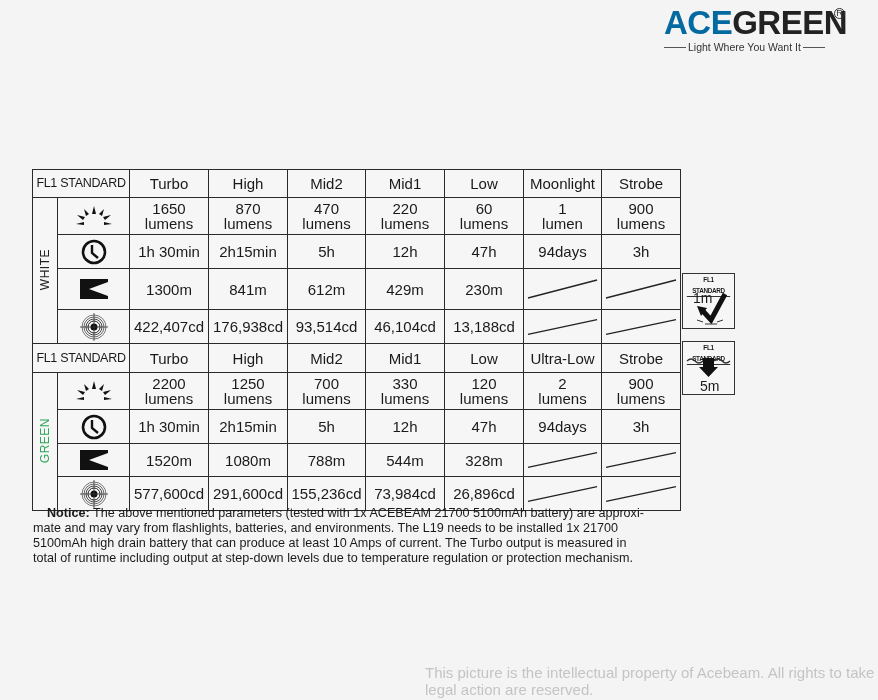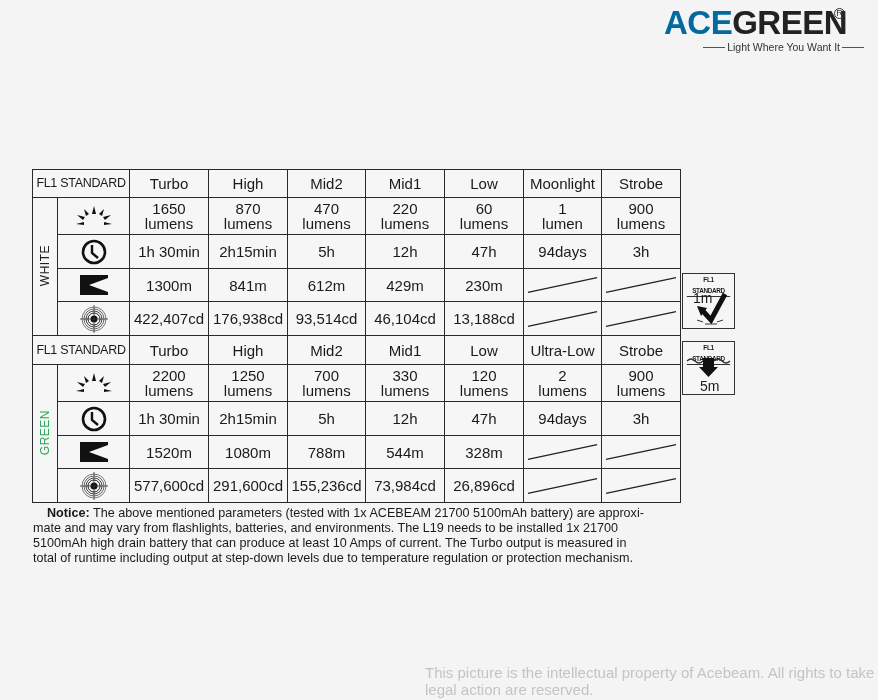--- a/index.html
+++ b/index.html
@@ -5,21 +5,21 @@
   html, body { margin:0; padding:0; }
   body {
     width:878px; height:700px; background:#f4f4f4; position:relative; overflow:hidden;
     font-family:"Liberation Sans", sans-serif; color:#1a1a1a;
   }
   .logo { position:absolute; left:664px; top:6px; width:200px; }
   .logo-word { font-family:"Liberation Sans", sans-serif; font-weight:bold; font-size:33px; letter-spacing:-0.5px; line-height:34px; }
   .logo-ace { color:#0369a1; }
   .logo-beam { color:#222; }
   .logo-reg { position:absolute; left:170px; top:2px; font-size:9px; color:#333; border:1px solid #333; border-radius:50%; width:9px; height:9px; line-height:9px; text-align:center; }
-  .logo-tag { display:flex; align-items:center; font-size:10.5px; color:#333; margin-top:1px;justify-content:flex-end; }
+  .logo-tag { display:flex; align-items:center; font-size:10.5px; color:#333; margin-top:1px; }
   .logo-tag .ln { height:1px; background:#555; width:22px; }
   .logo-tag .tx { padding:0 2px; }
 
   table.spec {
     position:absolute; left:32px; top:169px; border-collapse:collapse;
     font-size:15px; color:#1a1a1a;
   }
   table.spec td {
     border:1.6px solid #2a2a2a; text-align:center; vertical-align:middle; padding:0; background:#f6f6f6;
     line-height:15px;
@@ -132,21 +132,21 @@
           </svg>
         </td>
     <td>1h 30min</td>
     <td>2h15min</td>
     <td>5h</td>
     <td>12h</td>
     <td>47h</td>
     <td>94days</td>
     <td>3h</td>
   </tr>
-  <tr style="height:33px">
+  <tr style="height:41px">
     <td class="icon-cell">
           <svg width="28" height="20" viewBox="0 0 28 20">
             <use href="#ico-beam"></use>
           </svg>
         </td>
     <td>1300m</td>
     <td>841m</td>
     <td>612m</td>
     <td>429m</td>
     <td>230m</td>

